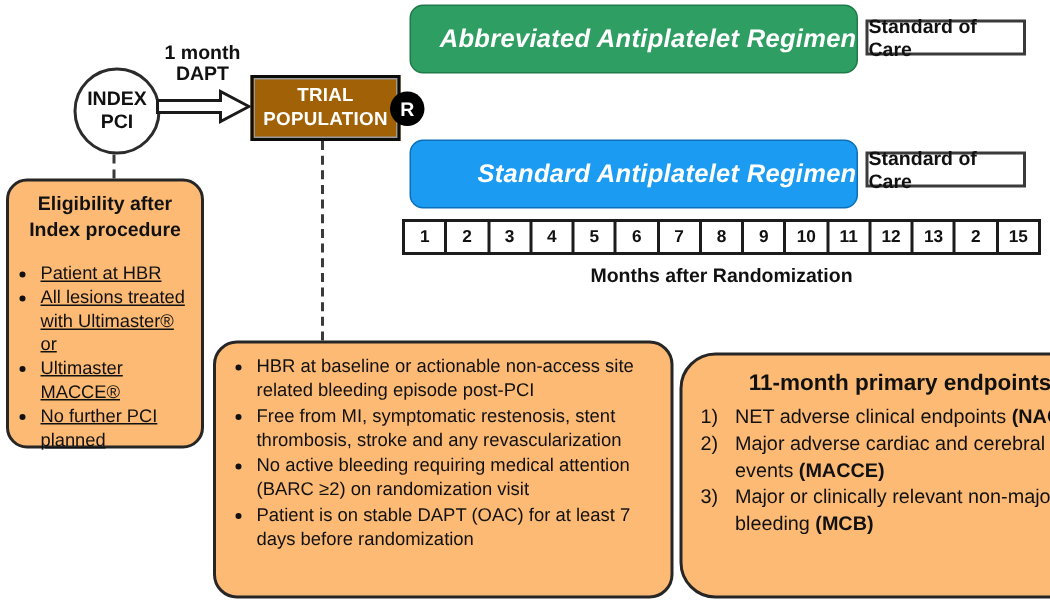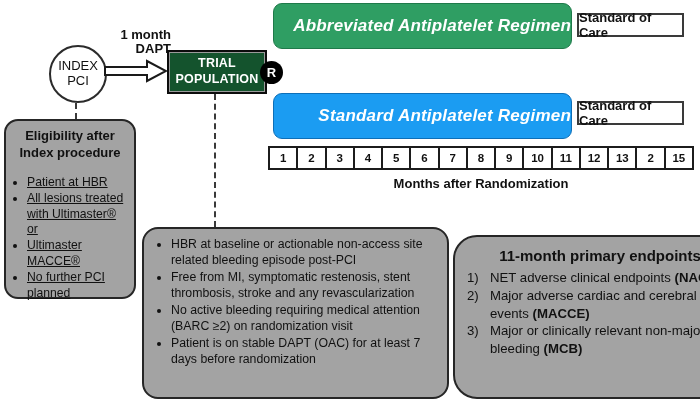--- a/index.html
+++ b/index.html
@@ -13,30 +13,30 @@
     overflow: hidden;
   }
   .abs { position: absolute; }
 
   
   .index-circle {
     left: 49px; top: 45px; width: 58px; height: 58px;
     border: 2px solid #2b2b2b; border-radius: 50%;
     background: #fff;
     display: flex; align-items: center; justify-content: center;
-    text-align: center; font-weight: normal; font-size: 13px; line-height: 1.15;
+    text-align: center; font-weight: bold; font-size: 13px; line-height: 1.15;
   }
   .arrow-label {
     left: 99px; top: 28px; width: 72px;
-    text-align: right; font-weight: bold; font-size: 13px; line-height: 1.1;
+    text-align: center; font-weight: bold; font-size: 13px; line-height: 1.1;
   }
   .arrow-svg { left: 104px; top: 59px; }
   .trial-pop {
     left: 167px; top: 50px; width: 100px; height: 44px;
-    background: #14532d; border: 2px solid #0c0c0c;
+    background: #a16207; border: 2px solid #0c0c0c;
     box-shadow: inset 0 0 0 1px #9a9a9a;
     color: #fff; font-weight: bold; font-size: 12.5px; line-height: 1.25;
     display: flex; align-items: center; justify-content: center; text-align: center;
     letter-spacing: .2px;
   }
   .r-circle {
     left: 260px; top: 61px; width: 23px; height: 23px;
     background: #000; border-radius: 50%;
     color: #fff; font-weight: bold; font-size: 13px;
     display: flex; align-items: center; justify-content: center;
@@ -76,21 +76,21 @@
     border-left: 2px solid #1c1c1c;
   }
   .tl-cell:first-child { border-left: none; }
   .months-label {
     left: 268px; top: 176px; width: 426px;
     text-align: center; font-weight: bold; font-size: 13px;
   }
 
   
   .callout {
-    background: #a3a3a3; border: 2px solid #262626;
+    background: #fdba74; border: 2px solid #262626;
   }
   .box-left {
     left: 4px; top: 119px; width: 132px; height: 180px;
     border-radius: 14px; padding: 7px 6px 4px 6px;
   }
   .box-left .box-title {
     text-align: center; font-weight: bold; font-size: 13px; line-height: 1.3;
     margin-bottom: 2px;
   }
   .box-left ul { margin: 13px 0 0 0; padding-left: 15px; text-decoration: underline; }

